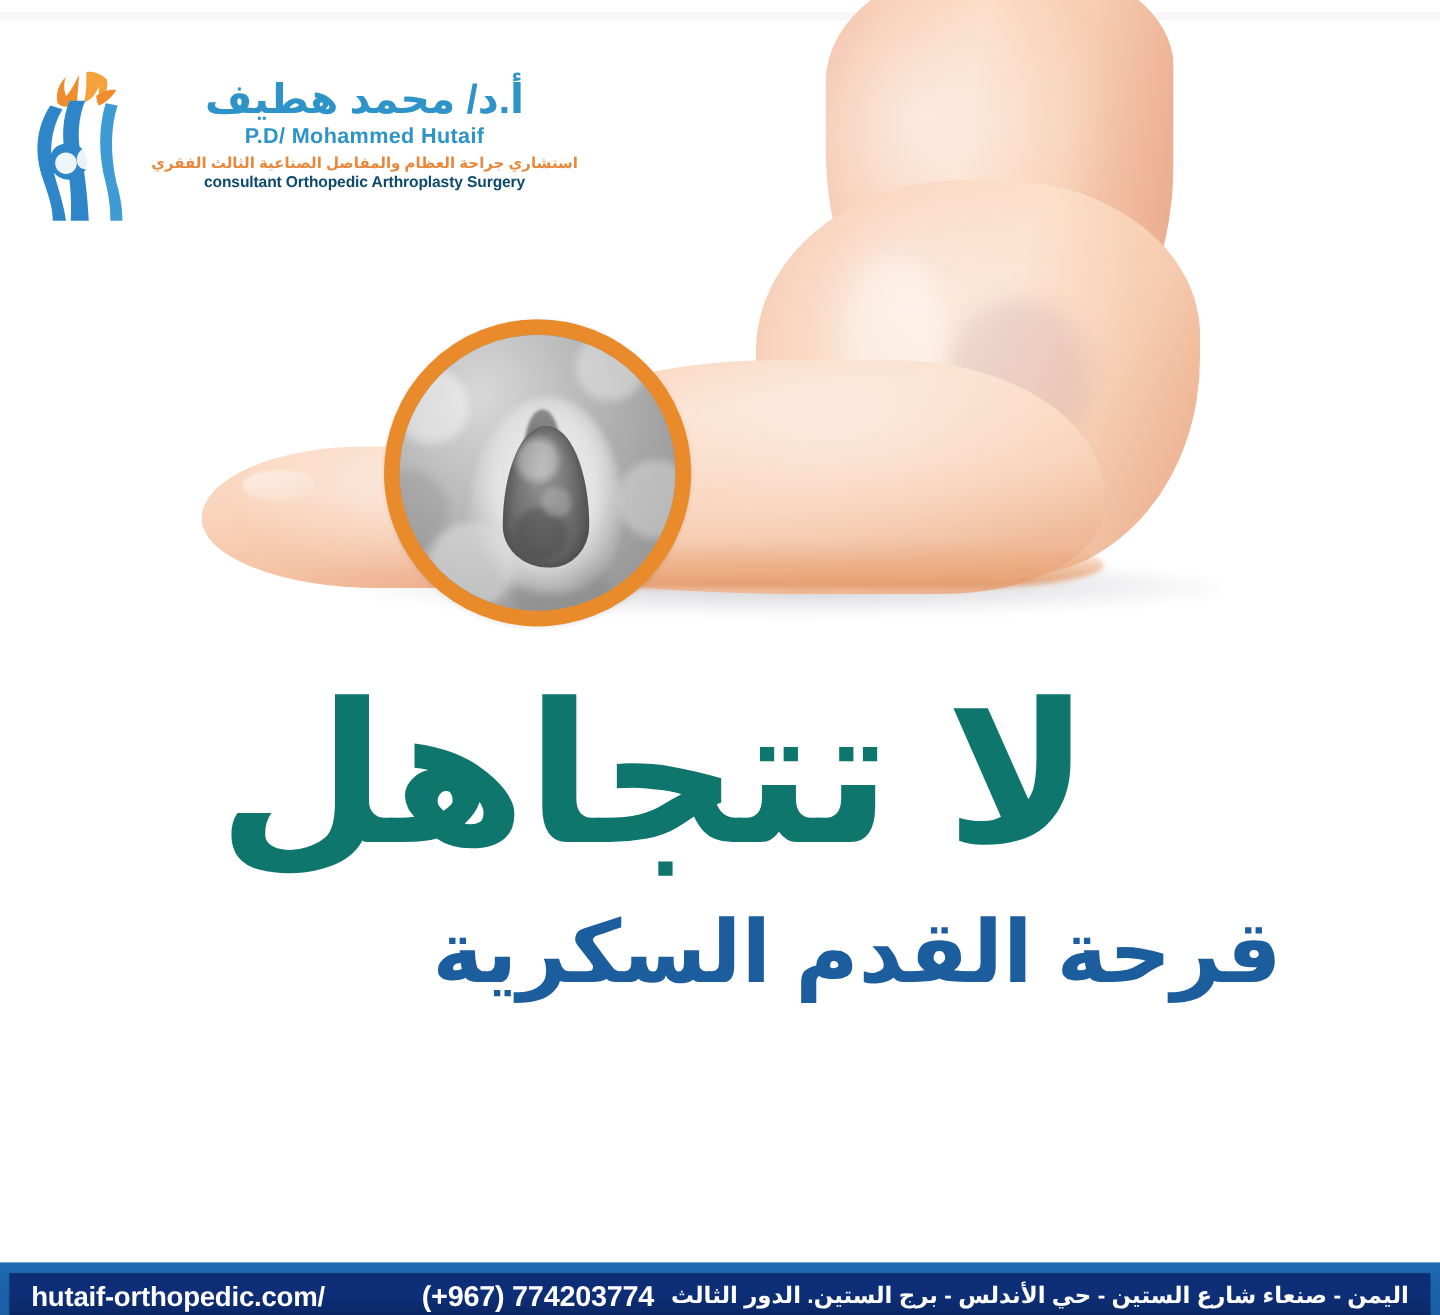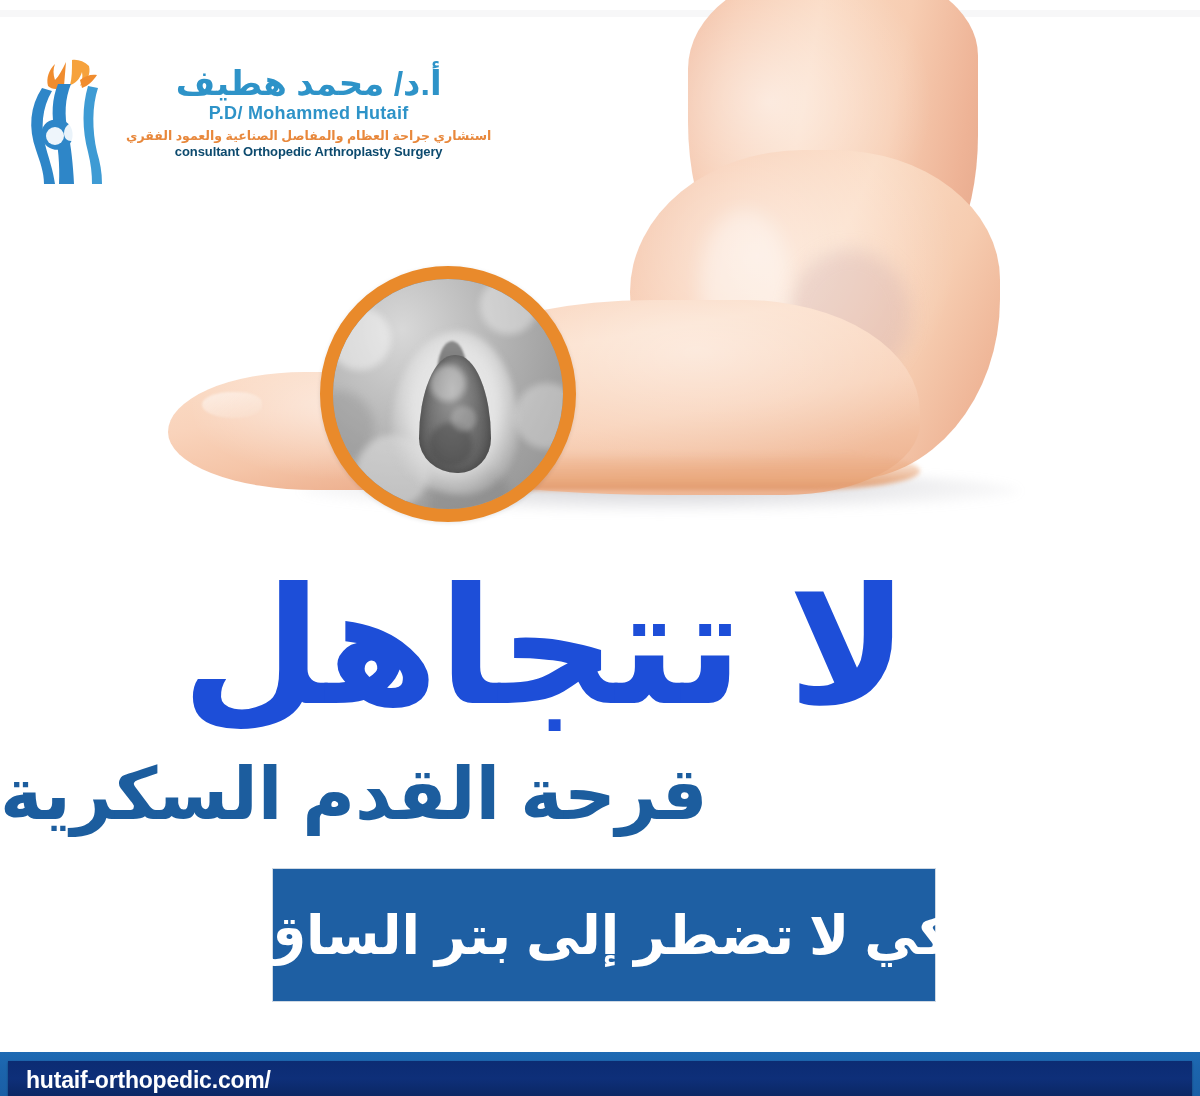--- a/index.html
+++ b/index.html
@@ -301,31 +301,31 @@
   
   .headline {
     position: absolute;
     top: 566px;
     left: 0;
     width: 1090px;
     text-align: center;
     direction: rtl;
     font-size: 162px;
     font-weight: 700;
-    color: #1d4ed8;
+    color: #0f766e;
     line-height: 1.0;
     letter-spacing: 2px;
     white-space: nowrap;
   }
   .subheadline {
     position: absolute;
     top: 758px;
     left: 0;
     width: 1068px;
-    text-align: left;
+    text-align: right;
     direction: rtl;
     font-size: 72px;
     font-weight: 700;
     color: #1C5D9E;
     line-height: 1.0;
     letter-spacing: 1px;
     white-space: nowrap;
   }
 
   
@@ -427,21 +427,21 @@
 
         <path d="M30 62 C22 64 18 72 20 80 C22 89 32 94 41 91 C49 88 52 80 50 72 C48 64 39 60 30 62 Z" fill="#2E86C8"></path>
         <circle cx="33" cy="78" r="9" fill="#ffffff" opacity="0.92"></circle>
         <path d="M47 66 C52 64 57 67 58 72 C59 78 55 83 49 83 C45 83 42 80 42 75 C42 71 44 68 47 66 Z" fill="#ffffff" opacity="0.9"></path>
       </svg>
     </div>
 
     <div class="logo-text">
       <div class="logo-ar-name">أ.د/ محمد هطيف</div>
       <div class="logo-en-name">P.D/ Mohammed Hutaif</div>
-      <div class="logo-ar-sub">استشاري جراحة العظام والمفاصل الصناعية والعمود الفقري</div>
+      <div class="logo-ar-sub">استشاري جراحة العظام والمفاصل الصناعية الثالث الفقري</div>
       <div class="logo-en-sub">consultant Orthopedic Arthroplasty Surgery</div>
     </div>
   </div>
 
   <div class="photo-stage">
     <div class="foot-shadow"></div>
     <div class="leg"></div>
     <div class="ankle"></div>
     <div class="vein-a"></div>
     <div class="vein-b"></div>
@@ -456,24 +456,25 @@
         <div class="ulcer-tip"></div>
         <div class="ulcer-crater"></div>
       </div>
     </div>
   </div>
 
   <div class="headline">لا تتجاهل</div>
 
   <div class="subheadline">قرحة القدم السكرية</div>
 
-  <div class="cta-banner">
-    <div class="cta-text">كي لا تضطر إلى بتر الساق</div>
-  </div>
 
   <div class="footer">
     <div class="footer-bar">
       <div class="footer-site">hutaif-orthopedic.com/</div>
       <div class="footer-spacer"></div>
+      <div class="footer-right">
+        <div class="footer-phone">(+967) 774203774</div>
+        <div class="footer-address">اليمن - صنعاء شارع الستين - حي الأندلس - برج الستين. الدور الثالث</div>
+      </div>
     </div>
   </div>
 
 </div>
 
 </body></html>

